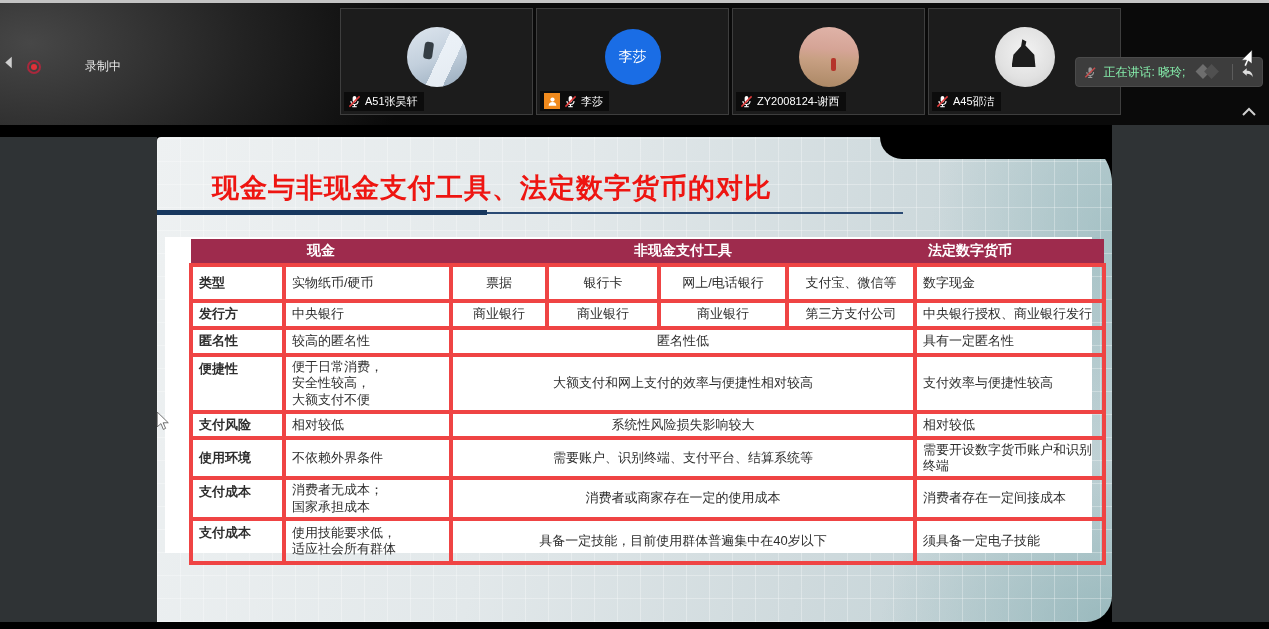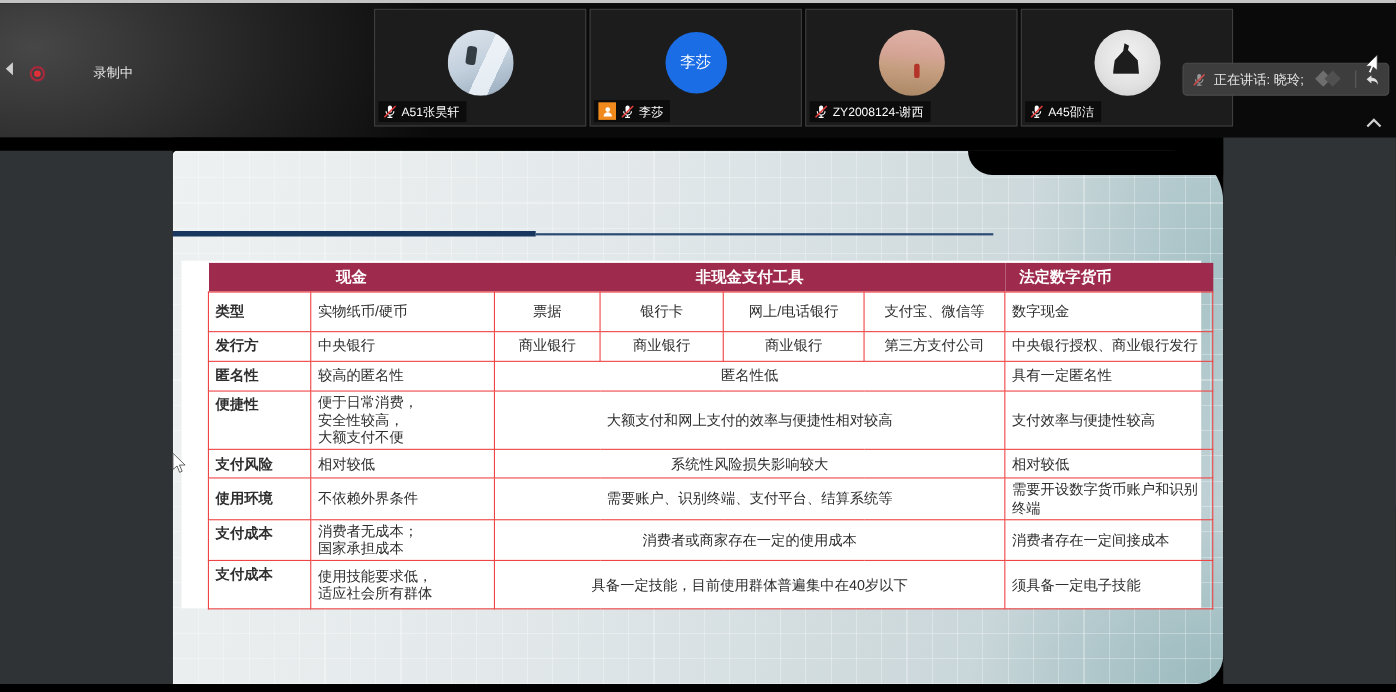--- a/index.html
+++ b/index.html
@@ -39,21 +39,21 @@
 
   .namebar { position:absolute; left:3px; bottom:3px; display:flex; align-items:center; gap:4px;
       background:rgba(8,8,8,.82); padding:2px 6px 2px 4px; max-width:185px; }
   .namebar .nm { color:#fff; font-size:11px; white-space:nowrap; }
   .badge-host { width:16px; height:16px; background:#f08a1d; display:flex; align-items:center; justify-content:center; }
   .icon12 { width:13px; height:13px; display:block; }
 
   
   #speak-bar { position:absolute; left:1075px; top:54px; width:188px; height:30px; background:#3d3d3d;
       border:1px solid #4b4b4b; border-radius:4px; display:flex; align-items:center; padding:0 8px; gap:7px; }
-  #speak-bar .txt { color:#e5e5e5; font-size:12px; white-space:nowrap; }
+  #speak-bar .txt { color:#86efac; font-size:12px; white-space:nowrap; }
   .vdiv { width:1px; height:16px; background:#5c5c5c; }
   #chevron-up { position:absolute; left:1240px; top:102px; width:18px; height:14px; cursor:pointer; }
 
   .cursor { position:absolute; pointer-events:none; }
 
   
   #share { position:absolute; left:0; top:125px; width:1269px; height:497px; background:#2f3335; }
   #letterbox { position:absolute; left:0; top:0; width:1112px; height:12px; background:#000; }
   #slide { position:absolute; left:157px; top:0; width:955px; height:497px; background:#000; }
   .slide-light { position:absolute; left:0; top:12px; right:0; bottom:0;
@@ -68,21 +68,21 @@
 
   .slide-title { position:absolute; left:55px; top:45px; font-size:27px; font-weight:bold; color:#ee1511; letter-spacing:1px; white-space:nowrap; }
   .rule-thick { position:absolute; left:0; top:85px; width:330px; height:5px; background:#17375e; }
   .rule-thin  { position:absolute; left:330px; top:87px; width:416px; height:2px; background:#2a4a74; }
 
   
   .panel { position:absolute; left:8px; top:112px; width:927px; height:316px; background:#fff; }
   table.cmp { position:absolute; left:24px; top:2px; border-collapse:collapse; table-layout:fixed; width:913px; }
   table.cmp th { background:#9e2b4d; color:#fff; font-size:14px; font-weight:bold; border:none; height:26px; text-align:center; }
   table.cmp th.h-left { text-align:left; padding-left:13px; }
-  table.cmp td { border:1px solid #ef4444; font-size:13px; color:#2e2e2e; padding:2px 6px; line-height:1.25; vertical-align:middle; white-space:pre-line; }
+  table.cmp td { border:4px solid #ef4444; font-size:13px; color:#2e2e2e; padding:2px 6px; line-height:1.25; vertical-align:middle; white-space:pre-line; }
   td.lab  { color:#9e2b4d; font-weight:bold; text-align:left; padding-left:10px; }
   td.cash { text-align:left; padding-left:22px; }
   td.mid  { text-align:center; }
   td.cbdc { text-align:left; padding-left:13px; }
 
   #bottombar { position:absolute; left:0; top:622px; width:1269px; height:7px; background:#000; }
 </style>
 </head>
 <body>
 
@@ -191,20 +191,21 @@
       <polyline points="3,10 9,4 15,10" fill="none" stroke="#d0d0d0" stroke-width="2"></polyline>
     </svg>
   </div>
 
   <div id="share">
     <div id="letterbox"></div>
     <div id="slide">
       <div class="slide-light"></div>
       <div class="notch"></div>
 
+      <div class="slide-title">现金与非现金支付工具、法定数字货币的对比</div>
       <div class="rule-thick"></div>
       <div class="rule-thin"></div>
 
       <div class="panel">
         <table class="cmp">
           <colgroup>
             <col style="width:93px">
               <col style="width:167px">
               <col style="width:96px">
             <col style="width:112px">

